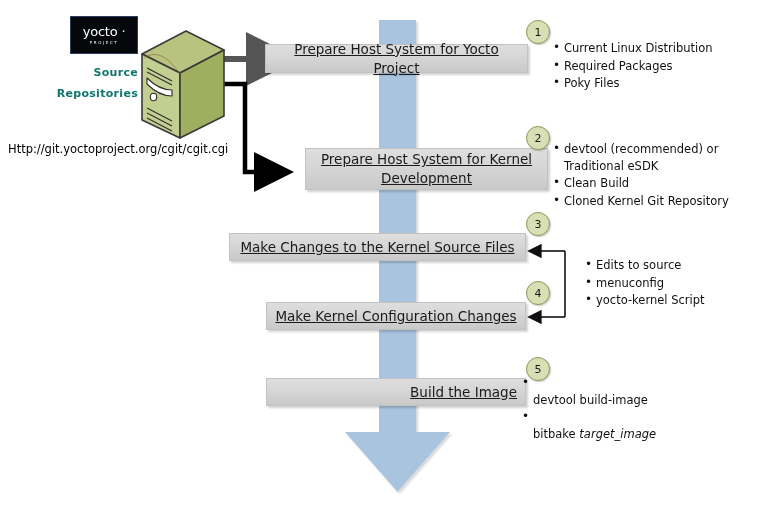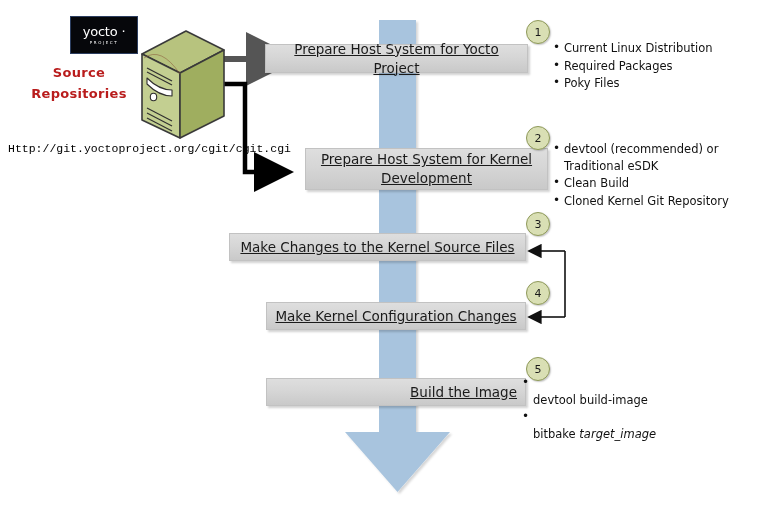--- a/index.html
+++ b/index.html
@@ -71,37 +71,36 @@
     margin-top: 1px;
     font-family: "DejaVu Sans", sans-serif;
   }
 
   
   .src-label {
     position: absolute;
     left: 20px;
     top: 62px;
     width: 118px;
-    text-align: center;
+    text-align: right;
     font-weight: bold;
-    font-size: 13px;
+    font-size: 11px;
     line-height: 21px;
     letter-spacing: 0.3px;
     z-index: 4;
-    color: #b91c1c;
+    color: #0f766e;
   }
   .src-url {
     position: absolute;
     left: 8px;
     top: 142px;
     font-size: 11.5px;
     color: #000;
     z-index: 4;
     white-space: nowrap;
-    font-family: Liberation Mono, monospace;
   }
 
   
   .server-icon {
     position: absolute;
     left: 128px;
     top: 28px;
     width: 100px;
     height: 115px;
     z-index: 3;
@@ -294,20 +293,27 @@
 
   <div class="bullets" style="left:551px; top:141px; width:210px;">
     <ul>
       <li>devtool (recommended) or
 Traditional eSDK</li>
       <li>Clean Build</li>
       <li>Cloned Kernel Git Repository</li>
     </ul>
   </div>
 
+  <div class="bullets" style="left:583px; top:257px; width:180px;">
+    <ul>
+      <li>Edits to source</li>
+      <li>menuconfig</li>
+      <li>yocto-kernel Script</li>
+    </ul>
+  </div>
 
   <div class="bullets" style="left:520px; top:375px; width:200px;">
     <ul>
       <li>
         <span>devtool build-image</span>
       </li>
       <li>
         <span>bitbake </span><span class="ital">target_image</span>
       </li>
     </ul>

